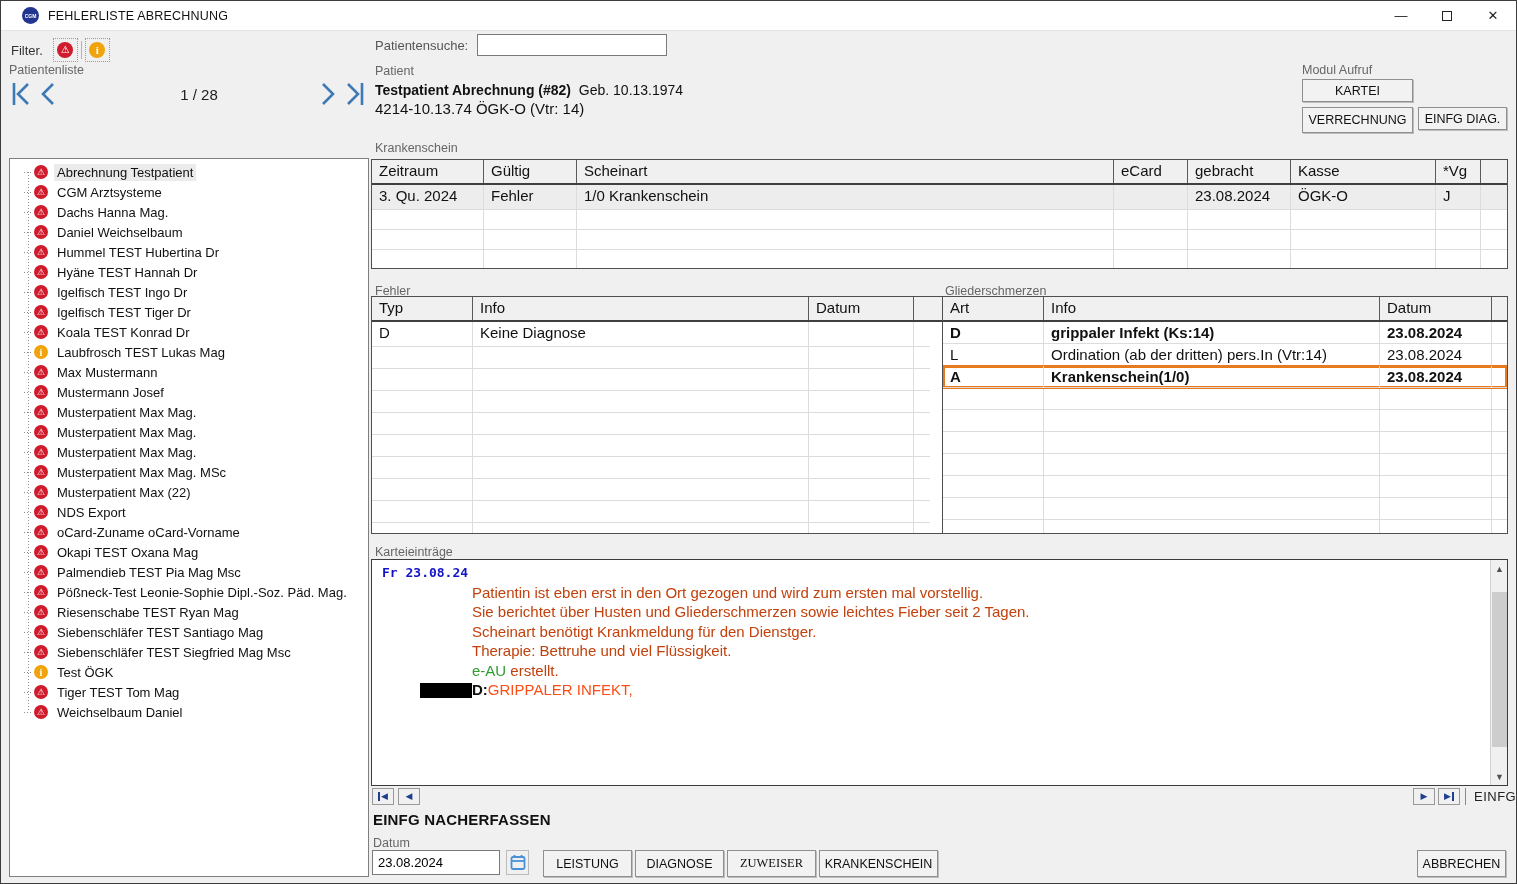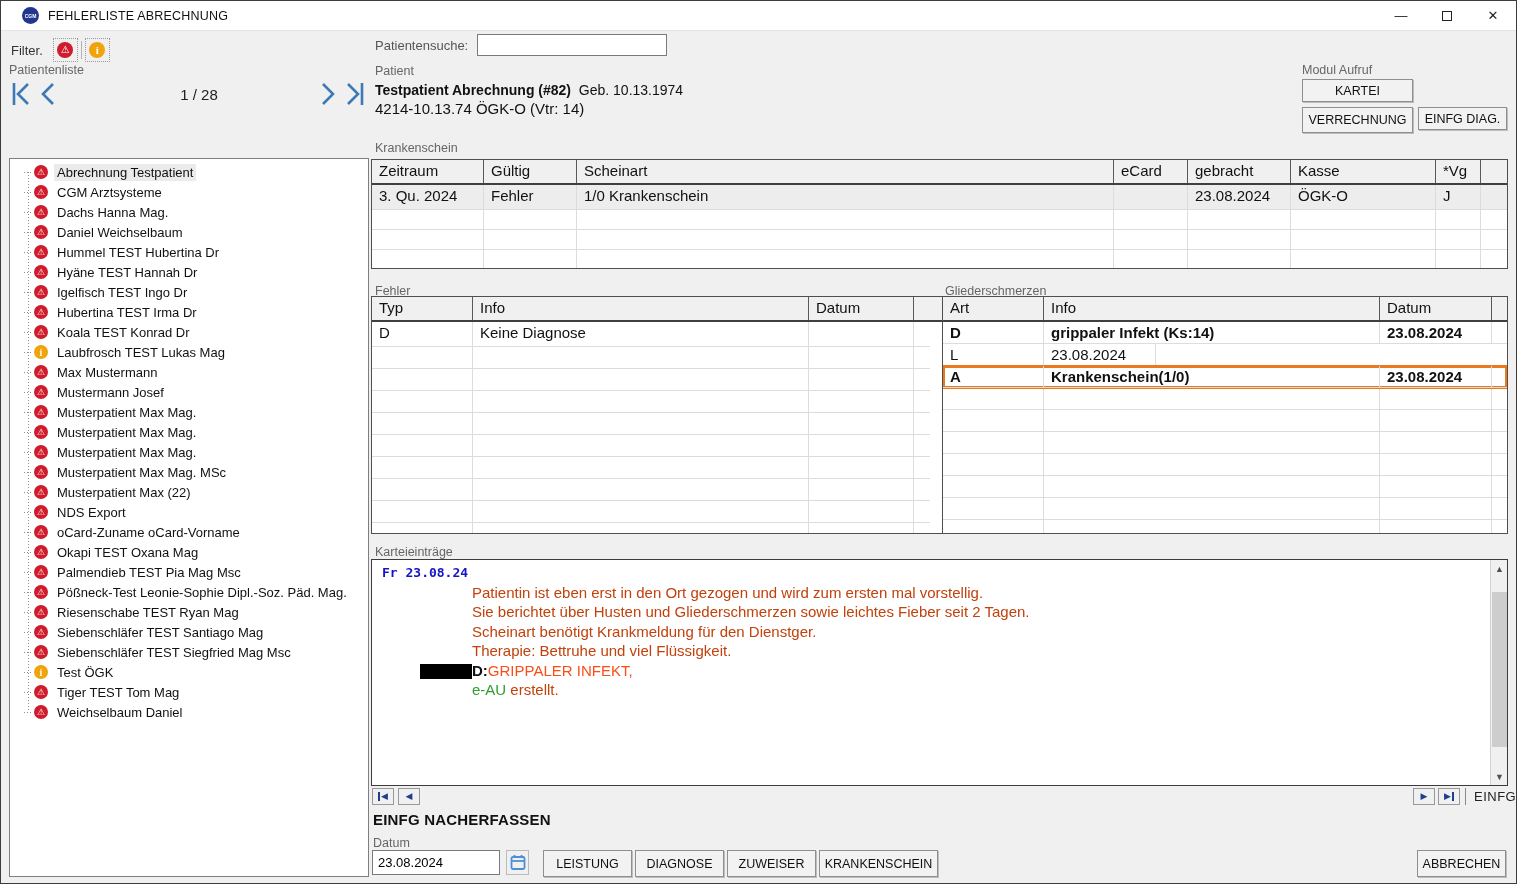--- a/index.html
+++ b/index.html
@@ -197,21 +197,21 @@
         <div class="tree-item">
           <span class="tree-icon warn">⚠</span>
           <span class="tree-label">Hyäne TEST Hannah Dr</span>
         </div>
         <div class="tree-item">
           <span class="tree-icon warn">⚠</span>
           <span class="tree-label">Igelfisch TEST Ingo Dr</span>
         </div>
         <div class="tree-item">
           <span class="tree-icon warn">⚠</span>
-          <span class="tree-label">Hubertina TEST Irma Dr</span>
+          <span class="tree-label">Igelfisch TEST Tiger Dr</span>
         </div>
         <div class="tree-item">
           <span class="tree-icon warn">⚠</span>
           <span class="tree-label">Koala TEST Konrad Dr</span>
         </div>
         <div class="tree-item">
           <span class="tree-icon info">i</span>
           <span class="tree-label">Laubfrosch TEST Lukas Mag</span>
         </div>
         <div class="tree-item">
@@ -422,20 +422,21 @@
         <div class="th" style="width: 15px;"></div>
       </div>
       <div class="trow bold" style="height: 22px;">
         <div class="td" style="width: 101px; height: 22px;">D</div>
         <div class="td" style="width: 336px; height: 22px;">grippaler Infekt (Ks:14)</div>
         <div class="td" style="width: 112px; height: 22px;">23.08.2024</div>
         <div class="td" style="width: 15px; height: 22px;"></div>
       </div>
       <div class="trow" style="height: 22px;">
         <div class="td" style="width: 101px; height: 22px;">L</div>
+        <div class="td" style="width: 336px; height: 22px;">Ordination (ab der dritten) pers.In (Vtr:14)</div>
         <div class="td" style="width: 112px; height: 22px;">23.08.2024</div>
         <div class="td" style="width: 15px; height: 22px;"></div>
       </div>
       <div class="trow bold hl" style="height: 22px;">
         <div class="td" style="width: 101px; height: 22px;">A</div>
         <div class="td" style="width: 336px; height: 22px;">Krankenschein(1/0)</div>
         <div class="td" style="width: 112px; height: 22px;">23.08.2024</div>
         <div class="td" style="width: 15px; height: 22px;"></div>
       </div>
       <div class="trow" style="height: 22px;">
@@ -500,28 +501,28 @@
         </div>
         <div class="kline">
           <div class="kgutter"></div>
           <div class="kcontent"><span class="seg-plain">Scheinart benötigt Krankmeldung für den Dienstger.</span></div>
         </div>
         <div class="kline">
           <div class="kgutter"></div>
           <div class="kcontent"><span class="seg-plain">Therapie: Bettruhe und viel Flüssigkeit.</span></div>
         </div>
         <div class="kline">
+          <div class="kgutter"></div>
+          <div class="kcontent"><span class="seg-green">e-AU</span><span class="seg-plain"> erstellt.</span></div>
+        </div>
+        <div class="kline">
           <div class="kgutter">
             <span class="kredact"></span>
           </div>
           <div class="kcontent"><span class="seg-label">D:</span><span class="seg-orange">GRIPPALER INFEKT,</span></div>
-        </div>
-        <div class="kline">
-          <div class="kgutter"></div>
-          <div class="kcontent"><span class="seg-green">e-AU</span><span class="seg-plain"> erstellt.</span></div>
         </div>
       </div>
     <div class="kscroll">
       <div class="arr" style="top:0;">▲</div>
       <div class="thumb" style="top:32px; height:155px;"></div>
       <div class="arr" style="bottom:0;">▼</div>
     </div>
   </div>
 
   <div class="mini-btn" style="left:371px; top:787px;">
@@ -544,17 +545,17 @@
   <div class="cal-btn">
     <svg width="16" height="17" viewBox="0 0 16 17">
         <rect x="1.5" y="3" width="13" height="12" rx="1.5" fill="none" stroke="#4a90d9" stroke-width="1.8"></rect>
         <line x1="1.5" y1="7" x2="14.5" y2="7" stroke="#4a90d9" stroke-width="1.8"></line>
         <line x1="4.5" y1="1" x2="4.5" y2="4" stroke="#4a90d9" stroke-width="1.8"></line>
         <line x1="11.5" y1="1" x2="11.5" y2="4" stroke="#4a90d9" stroke-width="1.8"></line>
       </svg>
   </div>
   <button class="btn footer-btn" style="left:542px; width:89px;">LEISTUNG</button>
   <button class="btn footer-btn" style="left:634px; width:89px;">DIAGNOSE</button>
-  <button class="btn footer-btn" style="left:726px; width:89px;">ZUWEISER</button>
+  <button class="btn footer-btn" style="left:726px; width:89px;font-family:Liberation Serif, serif;">ZUWEISER</button>
   <button class="btn footer-btn" style="left:818px; width:119px;">KRANKENSCHEIN</button>
   <button class="btn footer-btn" style="left:1416px; width:89px;">ABBRECHEN</button>
 
 </div>
 
 </body></html>

